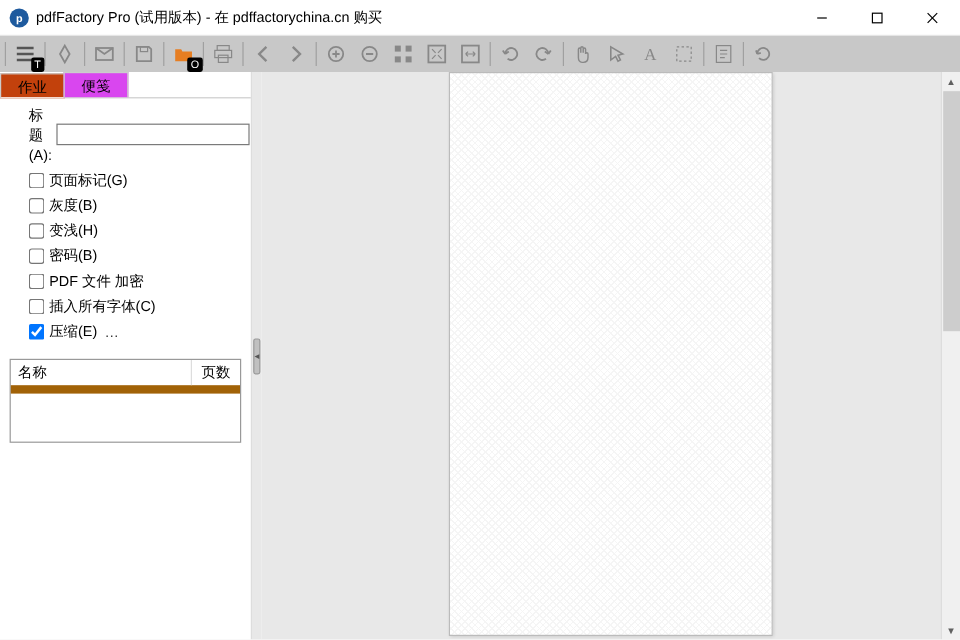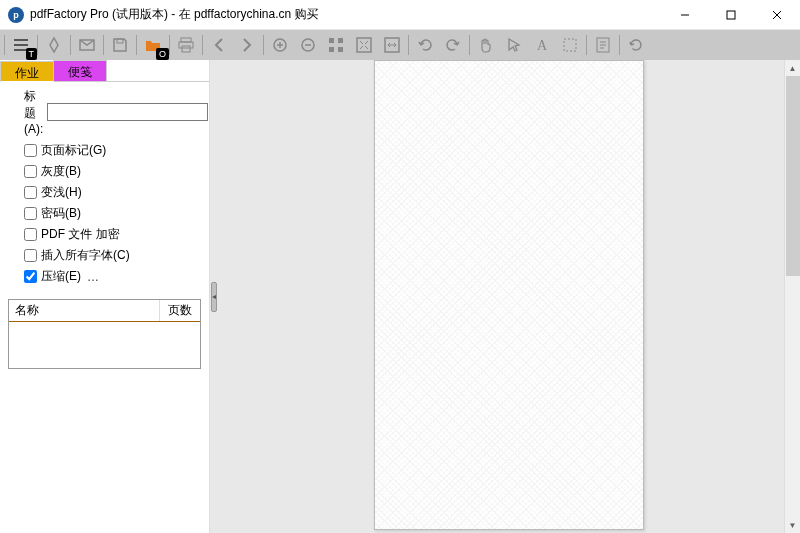--- a/index.html
+++ b/index.html
@@ -15,32 +15,32 @@
 .tbtn { width: 28px; height: 26px; display: flex; align-items: center; justify-content: center; color: #666; position: relative; }
 .tbtn svg { width: 18px; height: 18px; }
 .tsep { width: 1px; height: 20px; background: #a0a0a0; margin: 0 2px; }
 .tbtn.orange svg { fill: #e67e22; color: #e67e22; }
 .badge { position: absolute; bottom: -2px; right: -2px; background: #000; color: #fff; font-size: 9px; padding: 0 3px; border-radius: 2px; line-height: 12px; }
 
 .main { display: flex; height: calc(533px - 60px); }
 .sidebar { width: 210px; background: #fff; border-right: 1px solid #ddd; display: flex; flex-direction: column; }
 .tabs { display: flex; height: 22px; border-bottom: 1px solid #ccc; }
 .tab { padding: 3px 14px; font-size: 12px; border: 1px solid #ccc; border-bottom: none; background: #d946ef; margin-right: -1px; position: relative; }
-.tab.active { background: #eab308; border-bottom: 1px solid #fff; top: 1px; }
+.tab.active { background: #c2410c; border-bottom: 1px solid #fff; top: 1px; }
 
 .panel { padding: 6px 24px; }
 .row { display: flex; align-items: center; margin-bottom: 4px; }
 .row label { font-size: 12px; margin-right: 4px; }
 .row input[type=text] { flex: 1; border: 1px solid #7a7a7a; height: 18px; padding: 0 2px; font-size: 12px; }
 .chk { display: flex; align-items: center; padding: 2px 0; font-size: 12px; }
 .chk input { margin-right: 4px; }
 .chk .dots { margin-left: 6px; letter-spacing: 2px; color: #333; }
 
 .tablebox { margin: 6px 8px 0; border: 1px solid #999; height: 70px; background: #fff; }
-.tablehdr { display: flex; border-bottom: 1px solid #a16207; font-size: 12px; }
+.tablehdr { display: flex; border-bottom: 7px solid #a16207; font-size: 12px; }
 .tablehdr > div { padding: 2px 6px; border-right: 1px solid #ddd; }
 .th-name { flex: 1; }
 .th-pages { width: 40px; text-align: center; border-right: none !important; }
 
 .splitter { width: 8px; background: #e8e8e8; display: flex; align-items: center; justify-content: center; position: relative; }
 .splitter .handle { width: 6px; height: 30px; background: #c0c0c0; border: 1px solid #999; border-radius: 2px; display: flex; align-items: center; justify-content: center; font-size: 8px; color: #555; }
 
 .content { flex: 1; background: #e8e8e8; display: flex; justify-content: center; padding-top: 0; overflow: hidden; position: relative; }
 .page { width: 270px; height: 470px; background: #fff; border: 1px solid #bbb; box-shadow: 1px 1px 3px rgba(0,0,0,0.15); 
   background-image: repeating-linear-gradient(45deg, #f5f5f5 0 1px, transparent 1px 4px),

